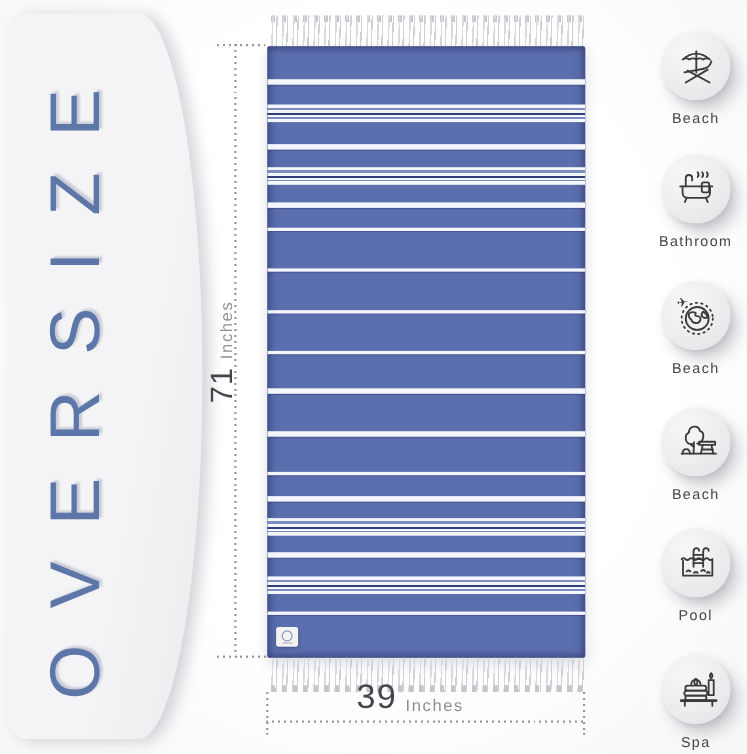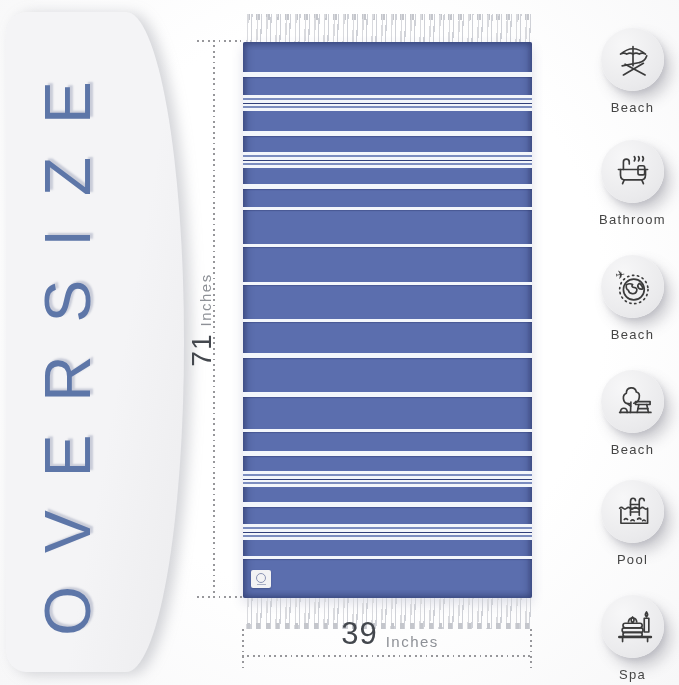--- a/index.html
+++ b/index.html
@@ -74,21 +74,21 @@
   .h-tick-bottom{left:197px;top:596px;width:46px;}
   .w-line-horiz{left:242px;top:655px;width:290px;}
   .w-tick-left{left:242px;top:629px;height:39px;}
   .w-tick-right{left:530px;top:629px;height:39px;}
   .height-dim-label{
     position:absolute;left:202px;top:320px;
     transform:translate(-50%,-50%) rotate(-90deg);
     white-space:nowrap;display:flex;align-items:baseline;gap:7px;
   }
   .width-dim-label{
-    position:absolute;left:246px;top:618px;width:288px;height:34px;
+    position:absolute;left:229px;top:618px;width:288px;height:34px;
     display:flex;align-items:flex-end;justify-content:center;gap:8px;
   }
   .dim-value{font-size:28px;color:#43474d;letter-spacing:1px;}
   .dim-unit{font-size:15px;color:#8d9096;letter-spacing:1.5px;padding-bottom:2px;}
   .width-dim-label .dim-value{font-size:31px;}
   
   .feature-list{position:absolute;left:571px;top:0;width:123px;height:685px;}
   .feature{position:absolute;left:0;width:100%;display:flex;flex-direction:column;align-items:center;}
   .feature:nth-child(1){top:28px;}
   .feature:nth-child(2){top:140px;}

